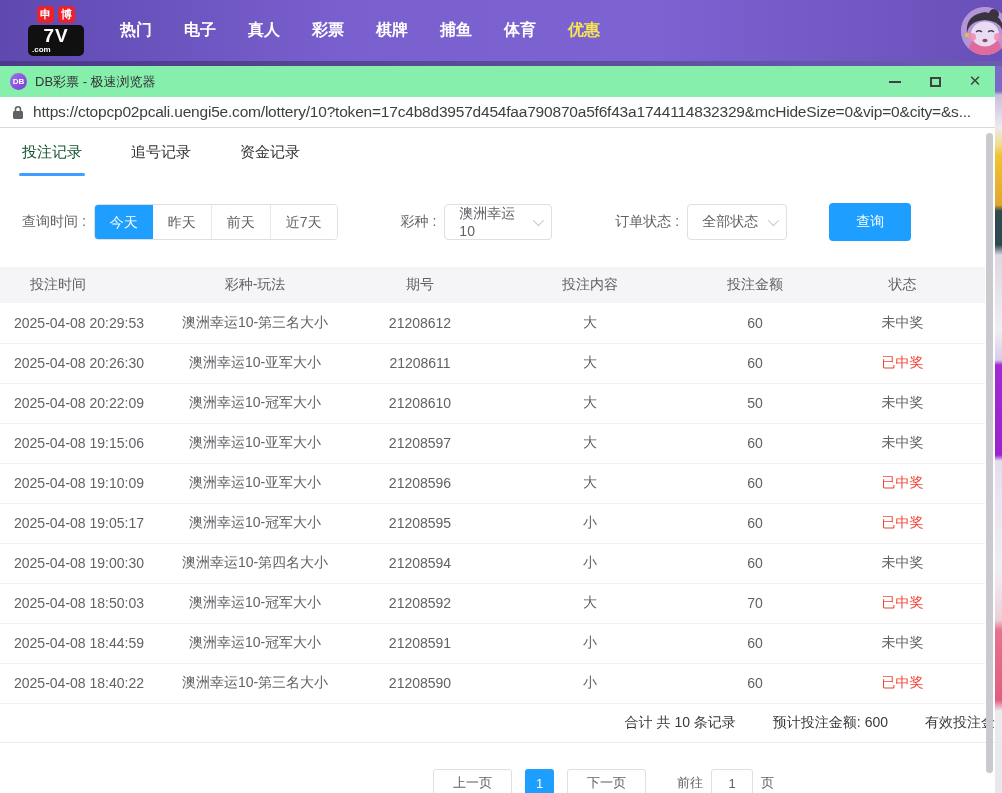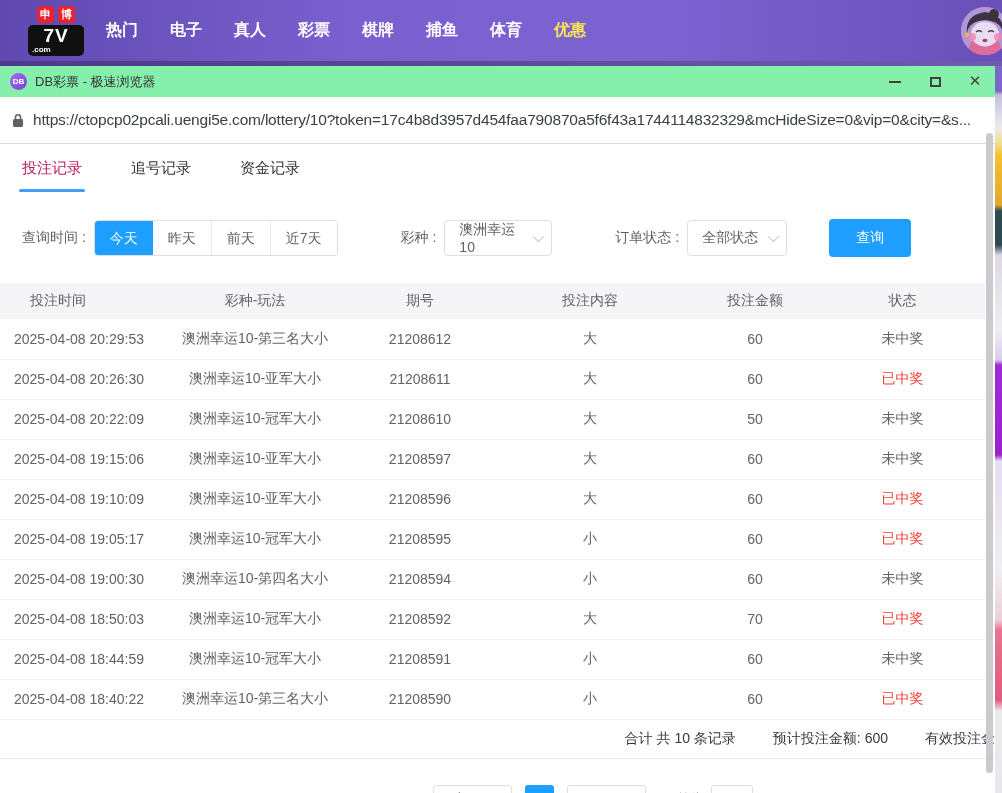--- a/index.html
+++ b/index.html
@@ -10,21 +10,21 @@
   .site-nav { position:absolute; top:0; left:0; width:1002px; height:61px;
     background:linear-gradient(90deg,#5f49b0 0%,#7a60cf 35%,#7d63d2 65%,#6950b8 100%);
     display:flex; align-items:center; z-index:1; }
   .logo { margin-left:28px; width:56px; }
   .logo-badges { display:flex; gap:4px; justify-content:center; margin-bottom:2px; }
   .logo-badge { width:17px; height:17px; background:#e8232e; border-radius:4px; color:#fff;
     font-size:11px; font-weight:bold; display:flex; align-items:center; justify-content:center; }
   .logo-box { background:#101010; border-radius:5px; padding:1px 4px 2px; text-align:center; }
   .logo-brand { color:#fff; font-size:19px; font-weight:bold; letter-spacing:1px; line-height:20px; }
   .logo-suffix { color:#fff; font-size:8px; font-weight:bold; text-align:left; line-height:8px; }
-  .nav-menu { display:flex; margin-left:20px; gap:28px; }
+  .nav-menu { display:flex; margin-left:34px; gap:28px; }
   .nav-item { color:#fff; font-size:16px; font-weight:bold; padding:6px 2px; cursor:pointer; background:none; border:none;
     font-family:inherit; }
   .nav-item.highlight { color:#f7e552; }
   .avatar { position:absolute; right:-7px; top:7px; width:48px; height:48px; border-radius:50%;
     overflow:hidden; background:#b79ad6; }
   .bg-strip { position:absolute; right:0; top:61px; width:7px; height:732px; z-index:0;
     background:linear-gradient(180deg,#7b68c6 0,#7b68c6 30px,#c9bfdf 34px,#eceaf0 66px,
       #f0dd8a 84px,#f2c233 94px,#e0a82e 144px,#2e4a50 150px,#2e4a50 184px,#dcd8e4 194px,
       #efeef2 269px,#d9ccec 299px,#a12bd2 304px,#9b23cc 394px,#e4def0 400px,#efeef2 509px,
       #eccfd8 559px,#e7738f 569px,#e05c7e 639px,#ebebee 650px,#e8e8ec 732px); }
@@ -38,31 +38,31 @@
   .favicon { width:17px; height:17px; border-radius:50%; background:linear-gradient(135deg,#a06ef0,#7a3fd4);
     color:#fff; font-size:8px; font-weight:bold; display:flex; align-items:center; justify-content:center; flex:none; }
   .title-text { font-size:13px; color:#333; margin-left:8px; }
   .win-controls { margin-left:auto; display:flex; }
   .win-btn { width:40px; height:31px; background:none; border:none; display:flex; align-items:center;
     justify-content:center; cursor:pointer; }
   .min-glyph { width:12px; height:2px; background:#414141; display:block; }
   .max-glyph { width:11px; height:10px; border:2px solid #414141; display:block; }
   .close-glyph { font-size:15px; color:#414141; line-height:1; font-family:"DejaVu Sans",sans-serif; }
 
-  .urlbar { height:47px; background:#fff; border-bottom:1px solid #d9d9d9; display:flex;
+  .urlbar { height:31px; background:#fff; border-bottom:1px solid #d9d9d9; display:flex;
     align-items:center; padding:0 12px; }
   .lock-icon { flex:none; margin-right:9px; }
   .url-text { font-size:15.5px; color:#3c4043; white-space:nowrap; overflow:hidden; letter-spacing:-0.2px; }
 
   
   .content { position:relative; height:665px; background:#fff; }
   .tabs { display:flex; padding:13px 0 0 22px; gap:49px; }
   .tab { background:none; border:none; font-family:inherit; font-size:15px; color:#303133;
     cursor:pointer; padding:0; line-height:22px; }
-  .tab.active { color:#be185d; }
+  .tab.active { color:#14532d; }
   .tab .underline { display:block; height:3px; border-radius:2px; margin:10px -3px 0; background:transparent; }
   .tab.active .underline { background:#3f9eff; }
 
   .filter-row { display:flex; align-items:center; margin:28px 0 0 22px; font-size:14px; color:#606266; height:36px; }
   .time-group { display:flex; border:1px solid #dcdfe6; border-radius:4px; overflow:hidden; margin-left:8px; height:36px; }
   .time-btn { padding:0 15px; background:#fff; border:none; border-left:1px solid #e8e8ee;
     font-family:inherit; font-size:14px; color:#606266; cursor:pointer; line-height:34px;text-align:center; }
   .time-btn:first-child { border-left:none; }
   .time-btn.active { background:#1e9fff; color:#fff; }
   .time-btn.active + .time-btn { border-left:none; }

